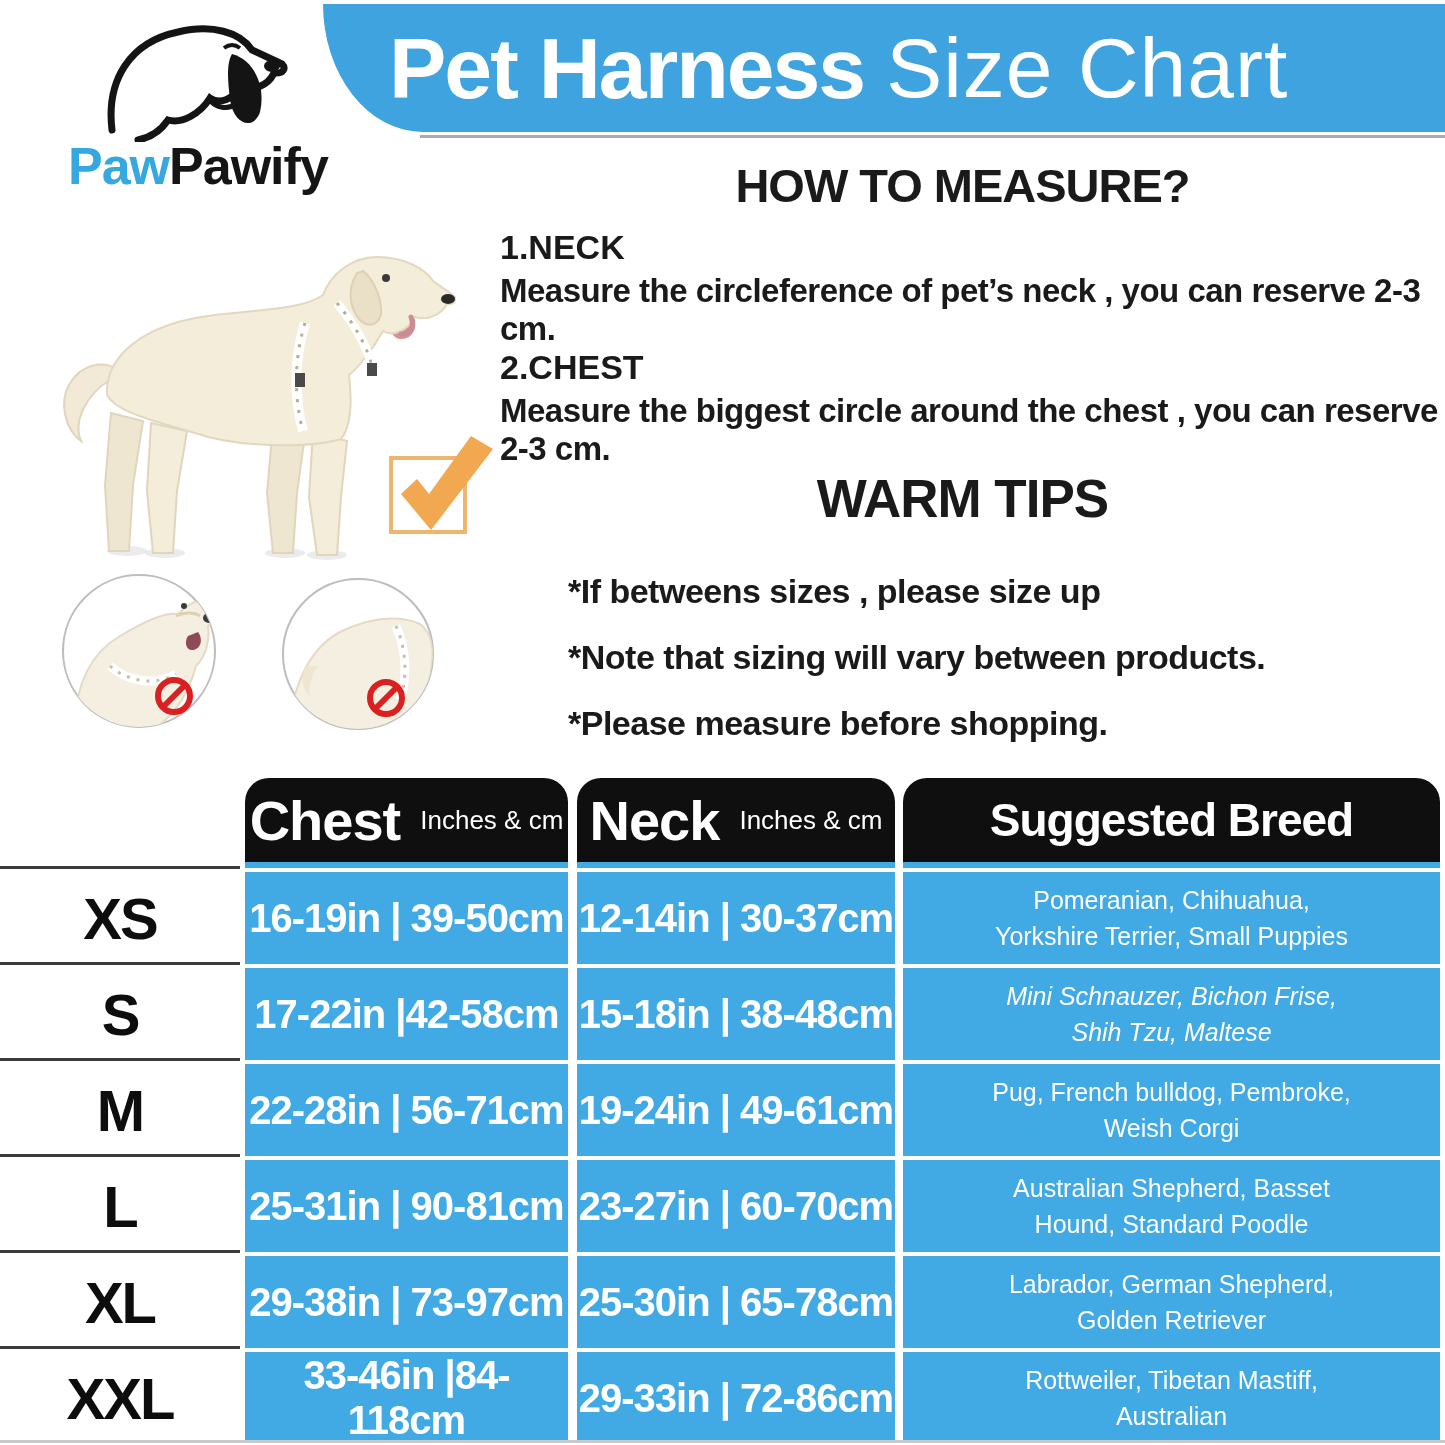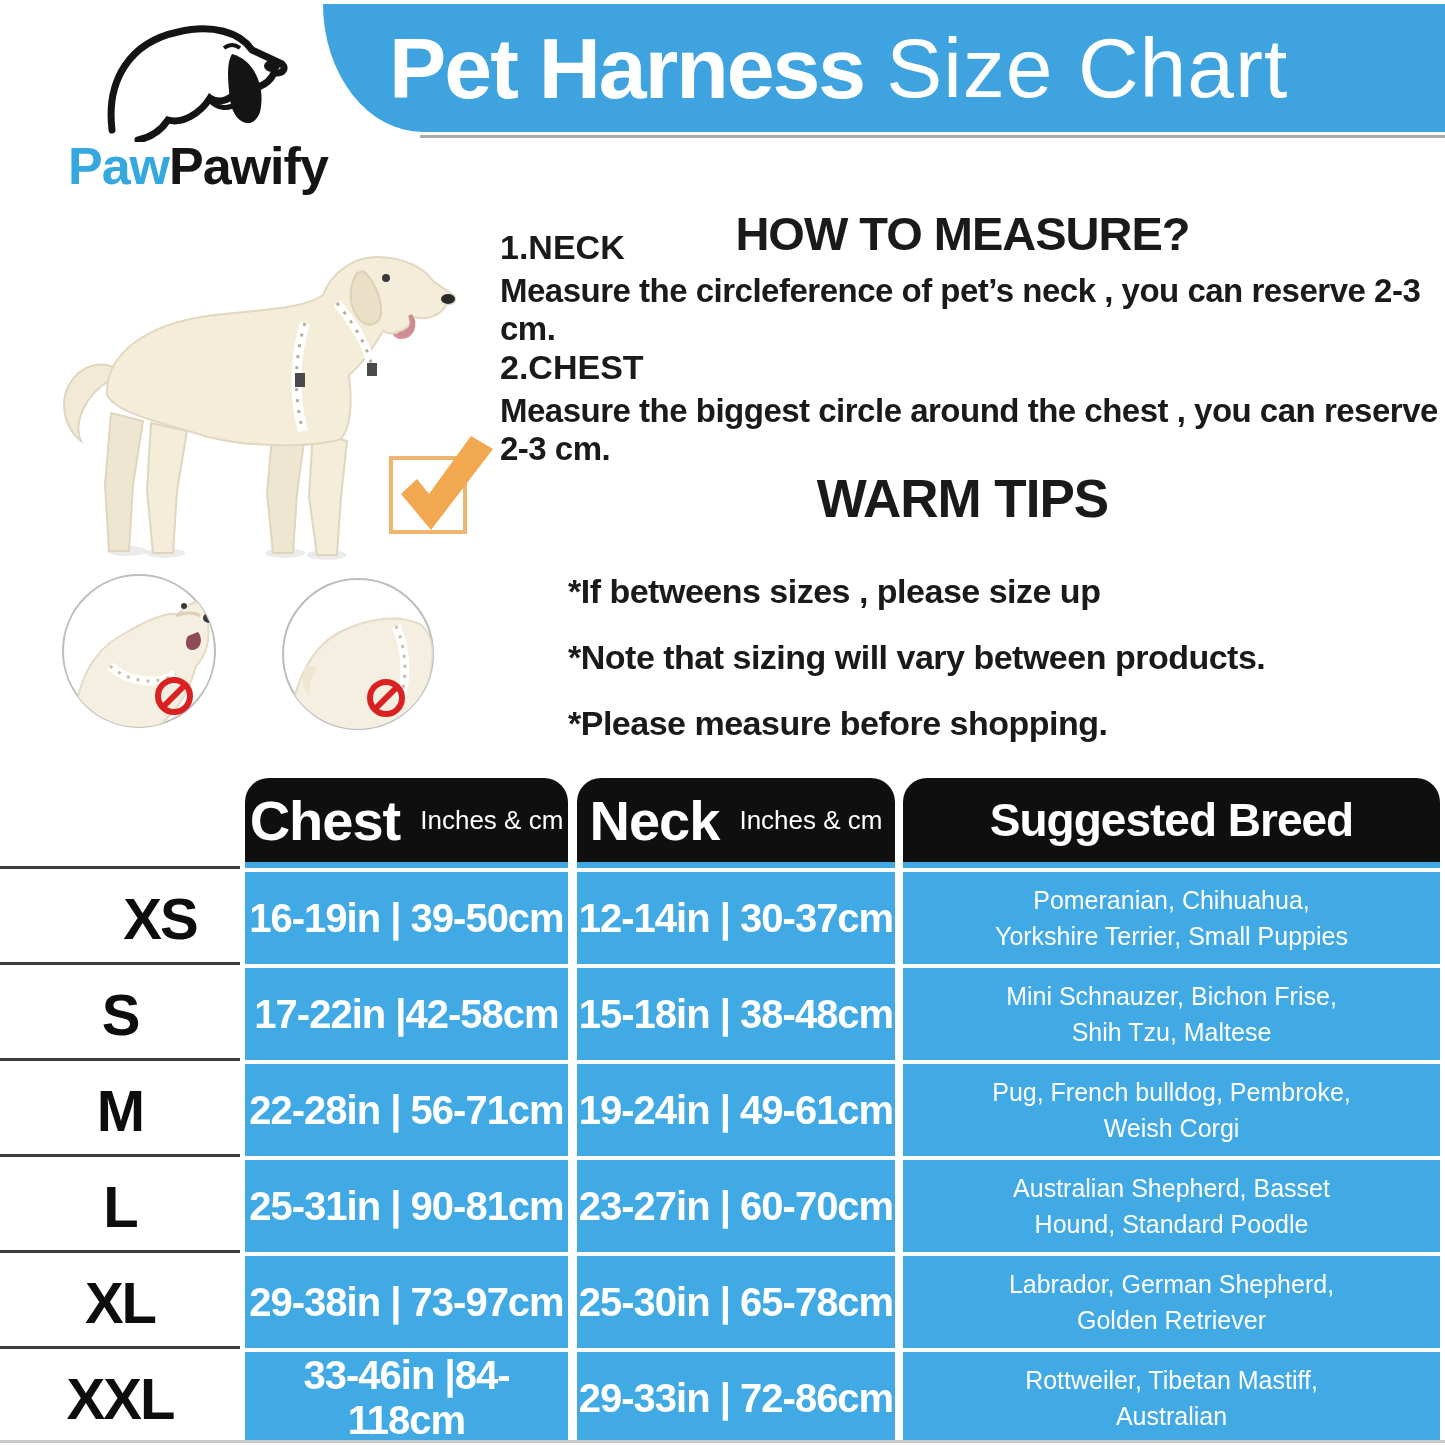--- a/index.html
+++ b/index.html
@@ -16,21 +16,21 @@
   .banner{
     left:323px;top:4px;width:1122px;height:128px;background:#3fa3e0;
     border-bottom-left-radius:100px 128px;
     display:flex;align-items:center;padding-left:66px;box-sizing:border-box;
     white-space:nowrap;overflow:visible;
   }
   .banner .t-bold{color:#fff;font-weight:bold;font-size:86px;letter-spacing:-2px;}
   .banner .t-light{color:#fff;font-weight:normal;font-size:84px;letter-spacing:1px;margin-left:22px;}
   .banner-underline{left:420px;top:135px;width:1025px;height:3px;background:#ababab;}
   
-  .htm-heading{left:480px;top:158px;width:965px;text-align:center;font-size:47px;font-weight:800;letter-spacing:-1px;color:#1a1a1a;margin-top:48px;}
+  .htm-heading{left:480px;top:158px;width:965px;text-align:center;font-size:47px;font-weight:800;letter-spacing:-1px;color:#1a1a1a;}
   .step-label{left:500px;font-size:34px;font-weight:bold;color:#1a1a1a;}
   .step-text{left:500px;width:940px;font-size:33px;font-weight:bold;letter-spacing:-0.5px;color:#1a1a1a;}
   .warm-heading{left:480px;top:468px;width:965px;text-align:center;font-size:53px;font-weight:800;letter-spacing:-1px;color:#1a1a1a;}
   .tip{left:568px;width:860px;font-size:34px;font-weight:bold;letter-spacing:-0.5px;color:#1a1a1a;}
   
   .th-box{top:778px;height:84px;background:#0f0f0f;border-radius:24px 24px 0 0;
     display:flex;align-items:center;justify-content:center;gap:20px;color:#fff;}
   .th-title{font-size:56px;font-weight:700;letter-spacing:-1px;text-align:right;}
   .th-sub{font-size:26px;font-weight:normal;letter-spacing:0;}
   .th-title-breed{font-size:46px;font-weight:800;letter-spacing:-1px;}
@@ -197,21 +197,21 @@
     <div class="rowline" style="top:6px;"></div>
     <div class="rowline" style="top:102px;"></div>
     <div class="rowline" style="top:198px;"></div>
     <div class="rowline" style="top:294px;"></div>
     <div class="rowline" style="top:390px;"></div>
     <div class="rowline" style="top:486px;"></div>
     <div class="cell breed" style="top:10px;">
       <span>Pomeranian,  Chihuahua,</span>
       <span>Yorkshire Terrier,  Small Puppies</span>
     </div>
-    <div class="cell breed" style="top:106px;">
+    <div class="cell breed" style="top:106px;font-style:italic;">
       <span>Mini Schnauzer,  Bichon Frise,</span>
       <span>Shih Tzu,  Maltese</span>
     </div>
     <div class="cell breed" style="top:298px;">
       <span>Australian Shepherd,  Basset</span>
       <span>Hound,  Standard Poodle</span>
     </div>
     <div class="cell breed" style="top:202px;">
       <span>Pug,  French bulldog,  Pembroke,</span>
       <span>Weish Corgi</span>
@@ -225,21 +225,21 @@
       <span>Australian</span>
     </div>
   </div>
 
   <div class="abs sizeline" style="top:866px;"></div>
   <div class="abs sizeline" style="top:962px;"></div>
   <div class="abs sizeline" style="top:1058px;"></div>
   <div class="abs sizeline" style="top:1154px;"></div>
   <div class="abs sizeline" style="top:1250px;"></div>
   <div class="abs sizeline" style="top:1346px;"></div>
-  <div class="abs sizelab" style="top:872px;padding-left:40px;">XS</div>
+  <div class="abs sizelab" style="top:872px;">XS</div>
   <div class="abs sizelab" style="top:968px;">S</div>
   <div class="abs sizelab" style="top:1064px;">M</div>
   <div class="abs sizelab" style="top:1160px;">L</div>
   <div class="abs sizelab" style="top:1256px;">XL</div>
   <div class="abs sizelab" style="top:1352px;">XXL</div>
 
   <div class="abs bottomline"></div>
 </div>
 
 </body></html>

